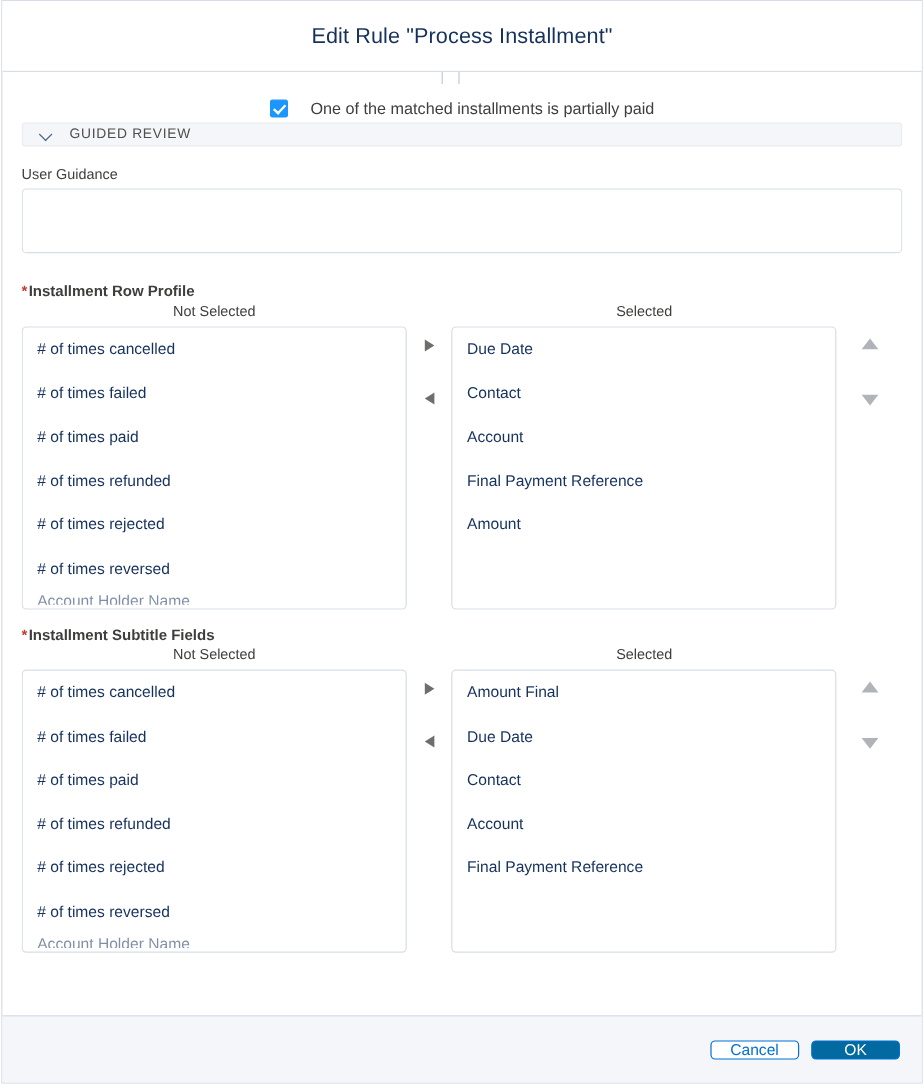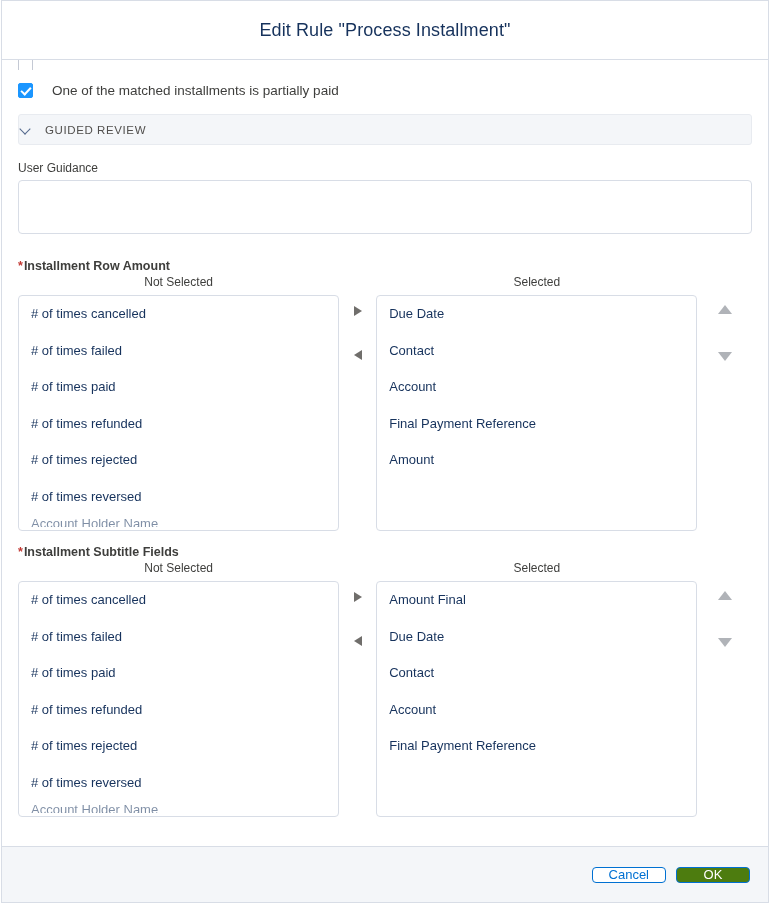--- a/index.html
+++ b/index.html
@@ -52,20 +52,21 @@
     position: relative;
     height: 100%;
     overflow: hidden;
   }
   
   .cb-row {
     display: flex;
     align-items: center;
     gap: 19px;
     height: 24px;
+    justify-content: center;
   }
   .cb-row.clipped {
     height: 10px;
     overflow: hidden;
     margin-top: 0px;
   }
   .checkbox {
     width: 15px;
     height: 15px;
     border: 1px solid #c4c9d4;
@@ -88,28 +89,28 @@
     height: 8px;
     border: solid #fff;
     border-width: 0 2px 2px 0;
     transform: rotate(43deg);
   }
   .cb-label {
     font-size: 13.5px;
     color: #3e3e3c;
   }
   .section-header {
-    margin-top: 12px;
-    height: 31px;
+    margin-top: 0;
+    height: 20px;
     background: #f4f6f9;
     border: 1px solid #e8ebf0;
     border-radius: 3px;
     display: flex;
     align-items: center;
-    padding-left: 1px;
+    padding-left: 14px;
     box-sizing: border-box;
     gap: 12px;
   }
   .chevron {
     width: 13px;
     height: 13px;
     display: inline-block;
     position: relative;
   }
   .chevron:after {
@@ -277,21 +278,21 @@
     padding: 0 16px;
     box-sizing: border-box;
     cursor: pointer;
     border: 1px solid #0070d2;
   }
   .btn-neutral {
     background: #fff;
     color: #0070d2;
   }
   .btn-brand {
-    background: #4d7c0f;
+    background: #0369a1;
     color: #fff;
   }
 </style>
 </head>
 <body>
 
 <div class="modal">
 
   <div class="modal-header">
     <span class="modal-title">Edit Rule "Process Installment"</span>
@@ -312,21 +313,21 @@
 
       <div class="section-header">
         <span class="chevron"></span>
         <span class="section-title">GUIDED REVIEW</span>
       </div>
 
       <div class="field-label">User Guidance</div>
       <textarea class="textarea" placeholder="" style=""></textarea>
 
       
-      <span class="req-label"><span class="req-star">*</span><span>Installment Row Amount</span></span>
+      <span class="req-label"><span class="req-star">*</span><span>Installment Row Profile</span></span>
 
       <div class="dueling">
         <div class="col">
           <div class="col-label">Not Selected</div>
           <div class="listbox">
             <div class="opt"># of times cancelled</div>
             <div class="opt"># of times failed</div>
             <div class="opt"># of times paid</div>
             <div class="opt"># of times refunded</div>
             <div class="opt"># of times rejected</div>

